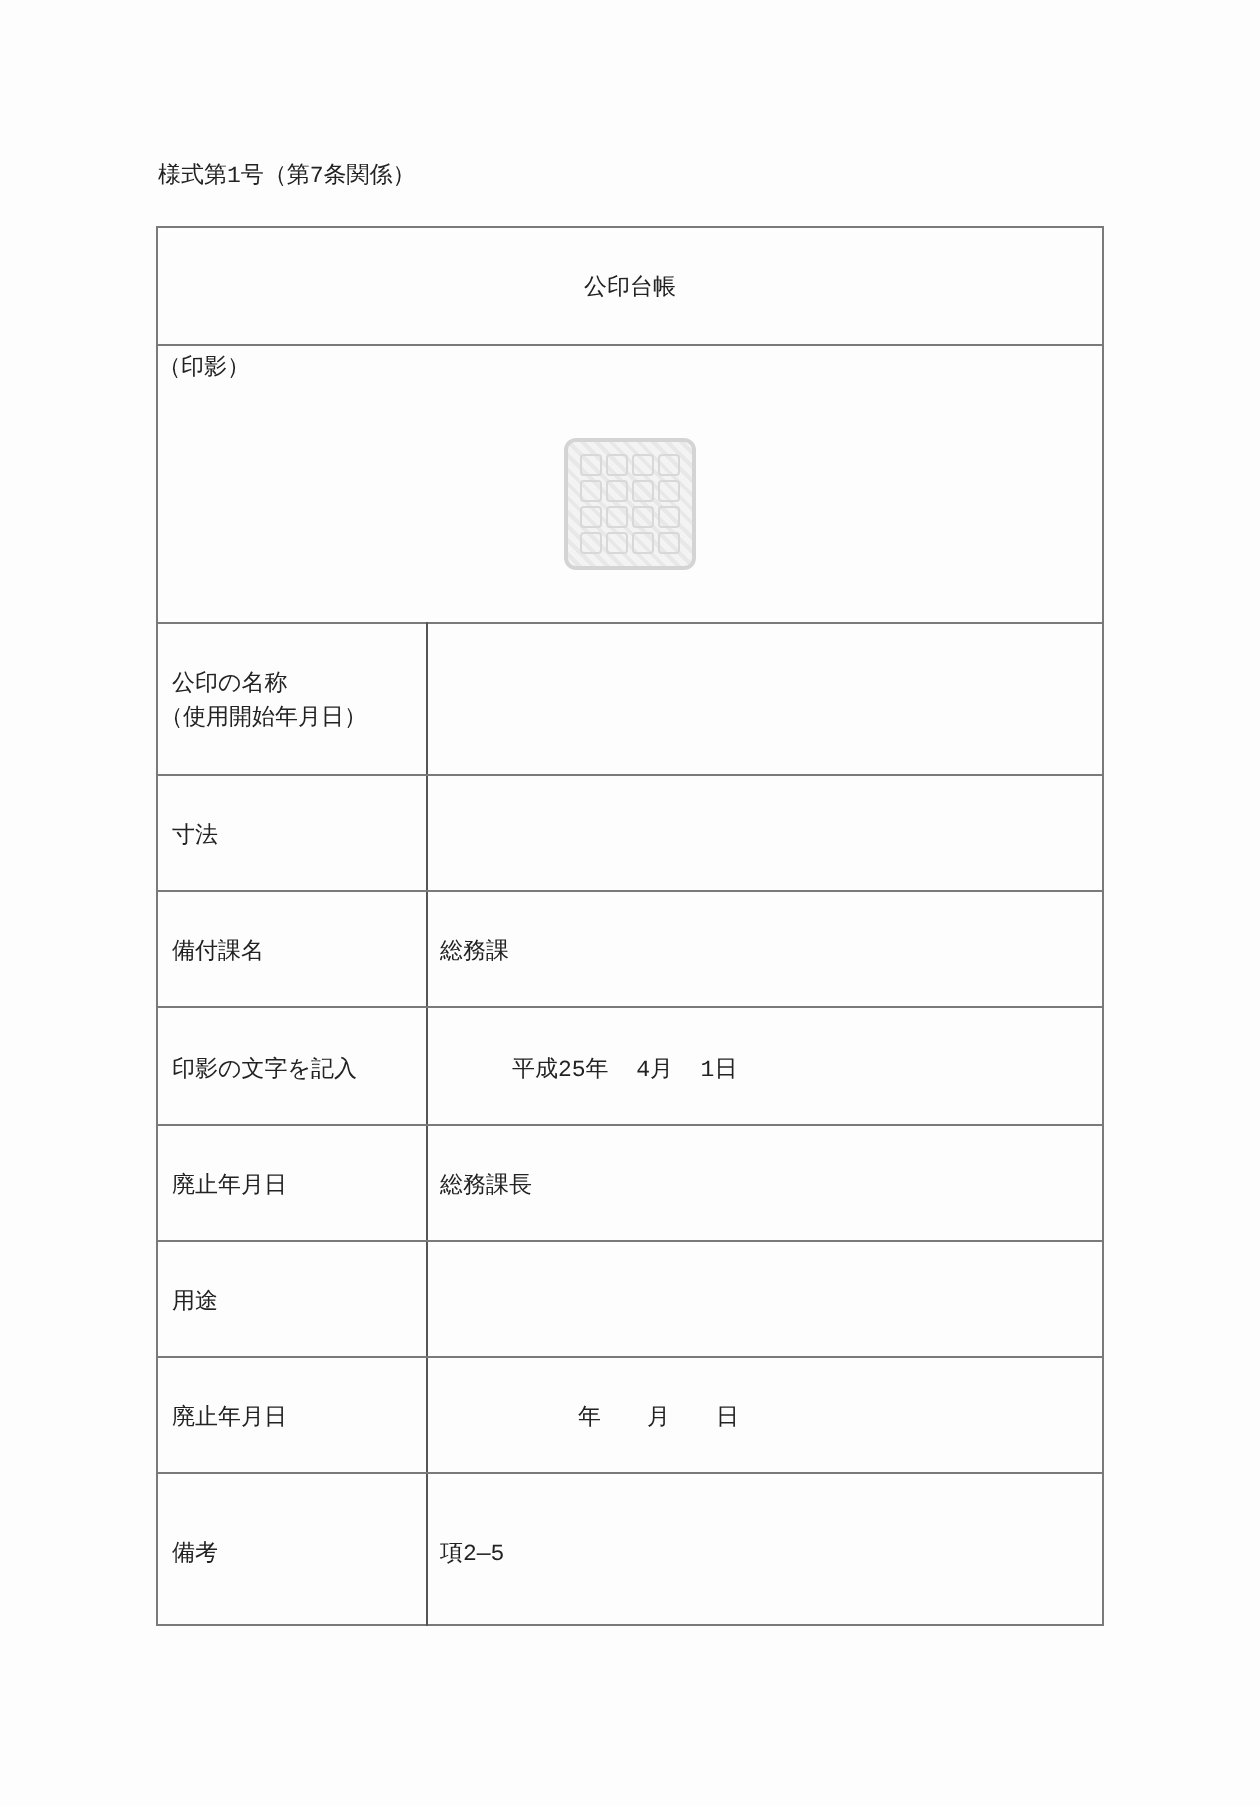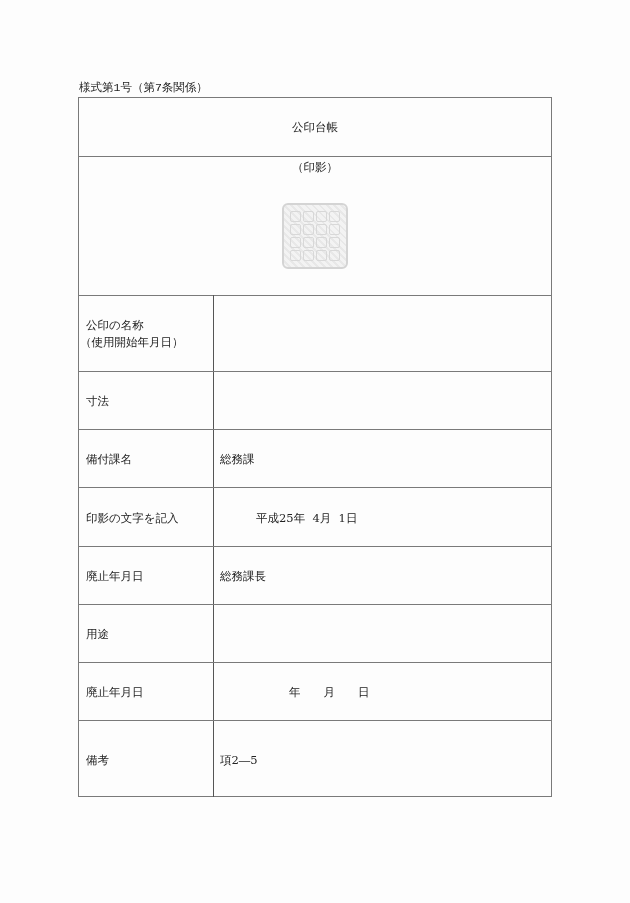--- a/index.html
+++ b/index.html
@@ -1,27 +1,27 @@
 <!DOCTYPE html>
 <html><head>
 <meta charset="utf-8">
 <style>
   html, body { margin:0; padding:0; }
   body {
     width:630px; height:903px; background:#fdfdfd; position:relative; overflow:hidden;
     font-family:"DejaVu Serif","Liberation Serif",serif; color:#222; font-size:11.5px;
   }
   .form-number { position:absolute; left:79px; top:80px; font-size:11.5px; letter-spacing:0;font-family:Liberation Mono, monospace; }
-  .tbl { position:absolute; left:78px; top:97px; width:474px; height:700px;
+  .tbl { position:absolute; left:78px; top:113px; width:474px; height:700px;
          border:1px solid #7a7a7a; box-sizing:border-box;padding-left:20px; }
   .hline { position:absolute; left:0; right:0; height:0; border-top:1px solid #7a7a7a; }
   .vline { position:absolute; left:134px; width:0; border-left:1px solid #555; }
-  .cell { position:absolute; white-space:pre; }
+  .cell { position:absolute; white-space:pre;font-family:Liberation Mono, monospace; }
   .title { position:absolute; left:0; right:0; top:22px; text-align:center; }
-  .seal-caption { position:absolute; left:0; right:0; top:62px; text-align:center; }
+  .seal-caption { position:absolute; left:0; right:0; top:62px; text-align:left; }
   .seal { position:absolute; left:203px; top:105px; width:66px; height:66px;
           border:2px solid #d4d4d4; border-radius:6px; box-sizing:border-box;
           background:repeating-linear-gradient(45deg,#f3f3f3 0 3px,#e8e8e8 3px 5px); }
   .seal-grid { position:absolute; inset:6px; display:grid; grid-template-columns:repeat(4,1fr);
                grid-template-rows:repeat(4,1fr); gap:2px; }
   .seal-grid span { border:1px solid #d8d8d8; border-radius:2px; }
 </style>
 </head>
 <body>
 

